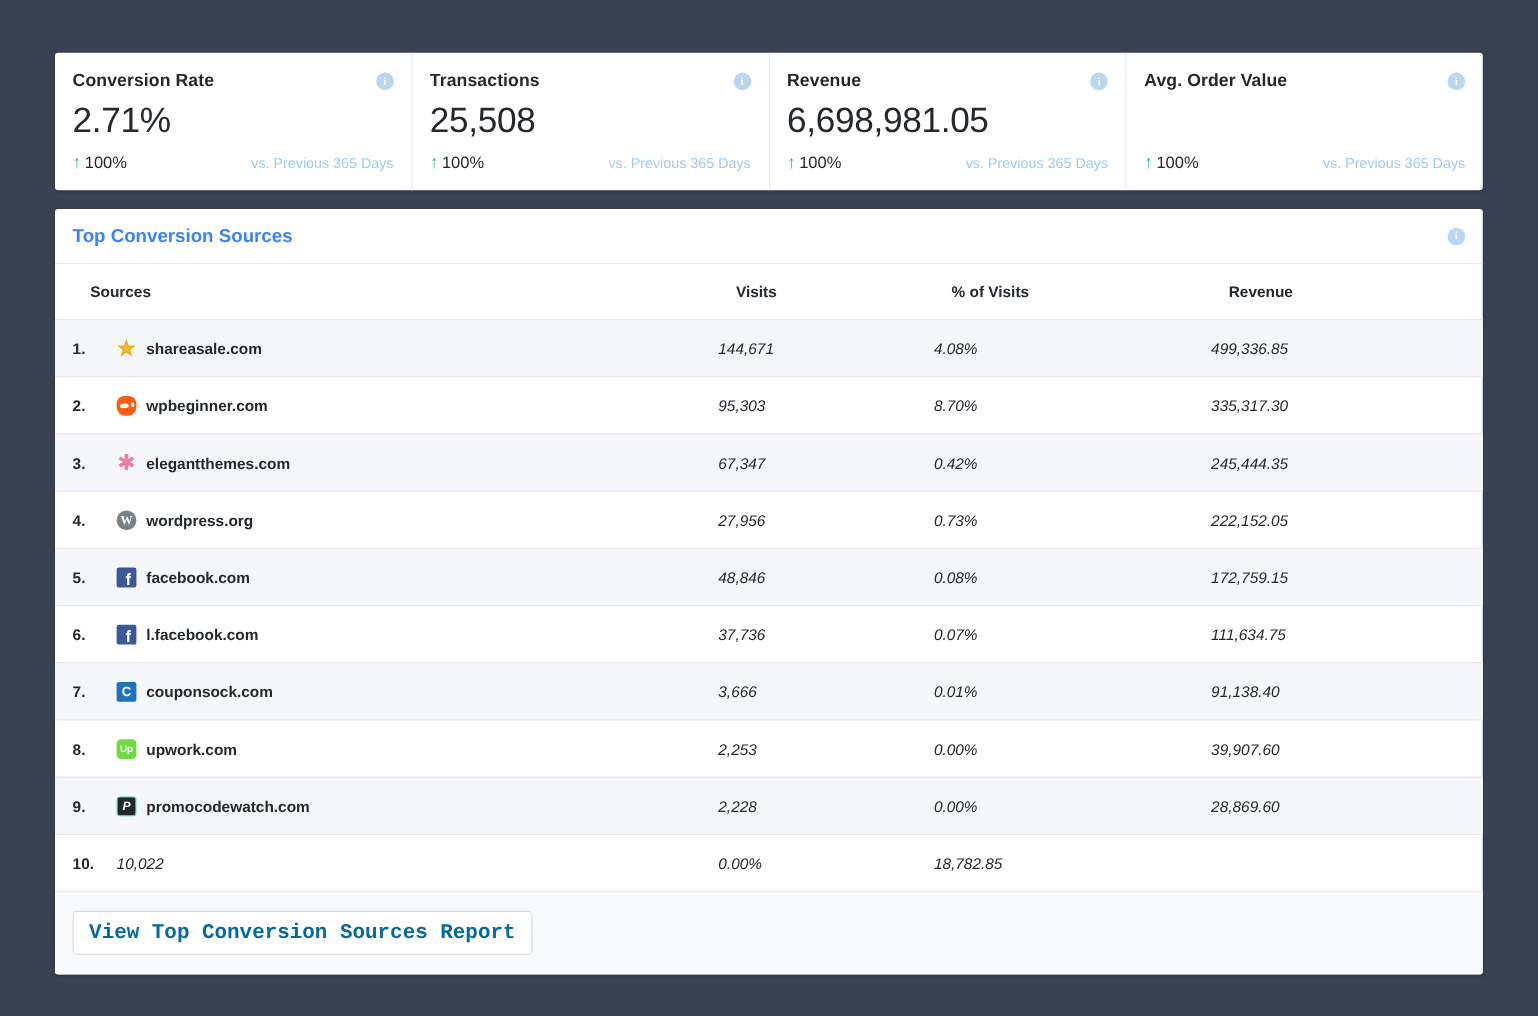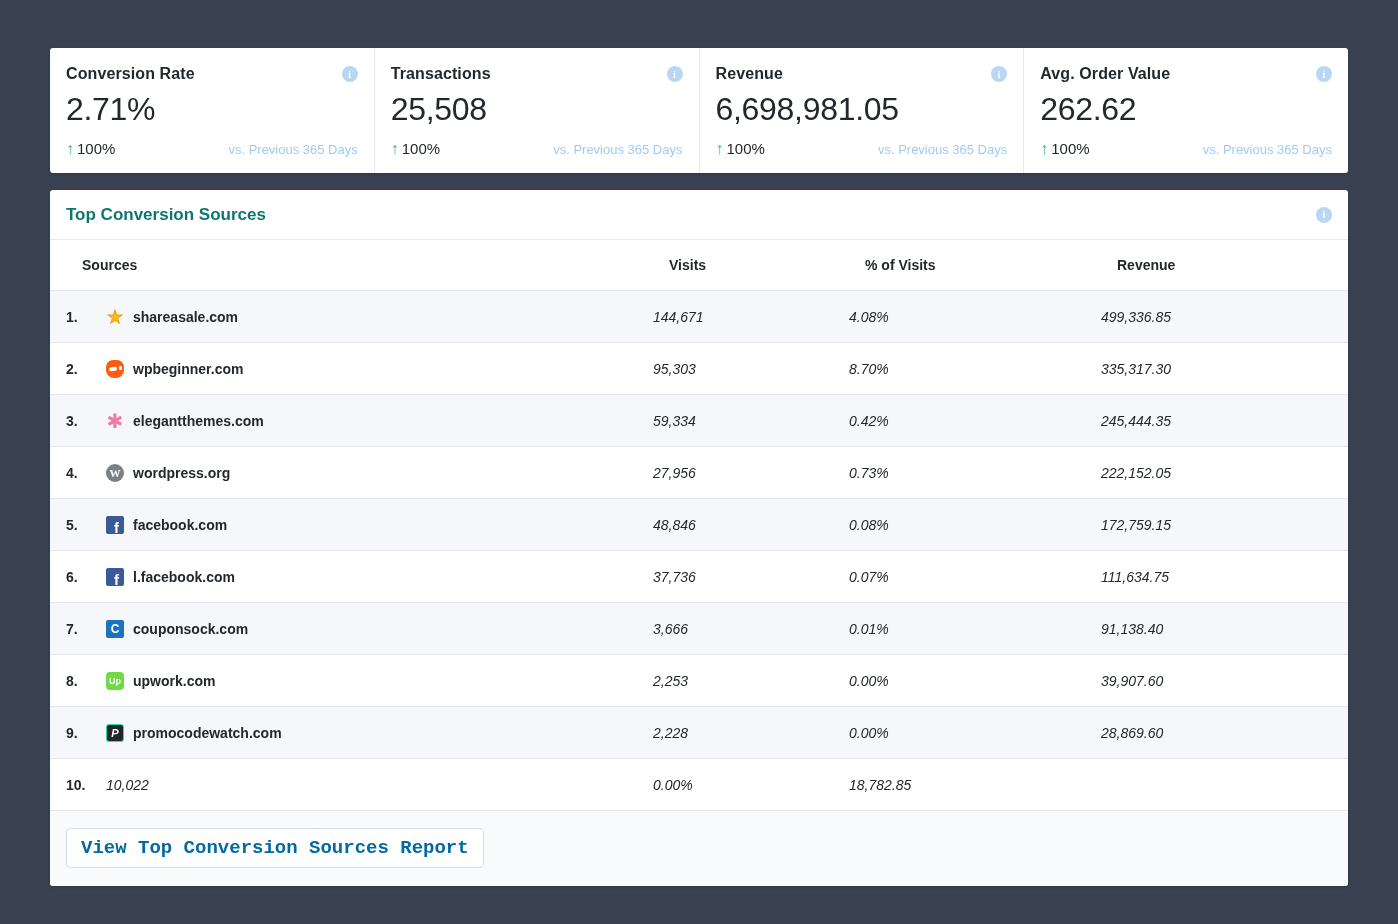--- a/index.html
+++ b/index.html
@@ -54,21 +54,21 @@
     background:#fff;
     border-radius:3px;
     box-shadow:0 1px 3px rgba(20,28,45,.35);
     overflow:hidden;
   }
   .card-title-row {
     height:50px; padding:0 16px;
     display:flex; align-items:center; justify-content:space-between;
     border-bottom:1px solid #e8e8ee;
   }
-  .card-title { font-size:17px; font-weight:bold; color:#0f766e; }
+  .card-title { font-size:17px; font-weight:bold; color:#3b82f6; }
 
   .grid-row {
     display:grid;
     grid-template-columns:40px 547px 196px 252px 1fr;
     align-items:center;
     padding:0 16px;
   }
   .thead {
     height:50px;
     font-size:14px; font-weight:bold; color:#23282d;margin-left:16px;
@@ -163,21 +163,20 @@
           </span>
         <span class="stat-compare">vs. Previous 365 Days</span>
       </div>
     </div>
 
     <div class="stat">
       <div class="stat-top">
         <span class="stat-label">Avg. Order Value</span>
         <span class="info-dot">i</span>
       </div>
-      <div class="stat-value">262.62</div>
       <div class="stat-bottom">
         <span class="stat-change">
             <span class="up-arrow">↑</span>
             <span>100%</span>
           </span>
         <span class="stat-compare">vs. Previous 365 Days</span>
       </div>
     </div>
 
   </div>
@@ -217,21 +216,21 @@
       <span class="cell">8.70%</span>
       <span class="cell">335,317.30</span>
     </div>
 
     <div class="grid-row row alt">
       <span class="rank">3.</span>
       <span class="src">
           <span class="fav et">✱</span>
           <span class="domain">elegantthemes.com</span>
         </span>
-      <span class="cell">59,334</span>
+      <span class="cell">67,347</span>
       <span class="cell">0.42%</span>
       <span class="cell">245,444.35</span>
     </div>
 
     <div class="grid-row row">
       <span class="rank">4.</span>
       <span class="src">
           <span class="fav wp">W</span>
           <span class="domain">wordpress.org</span>
         </span>

